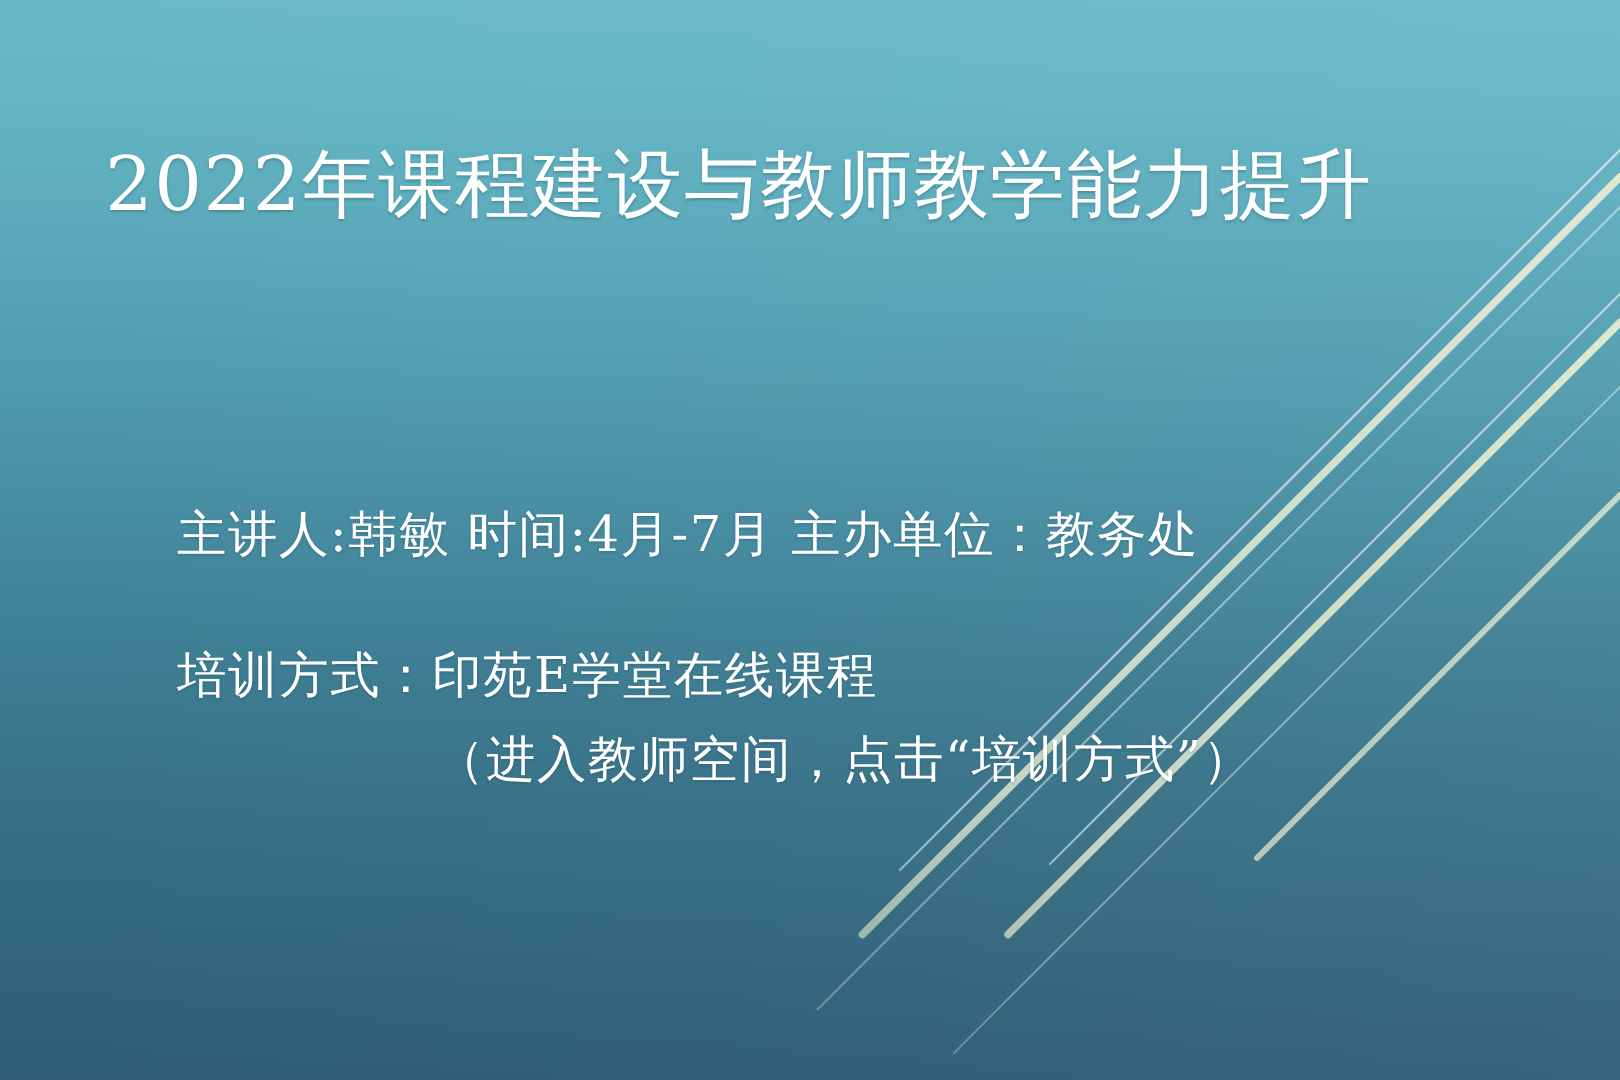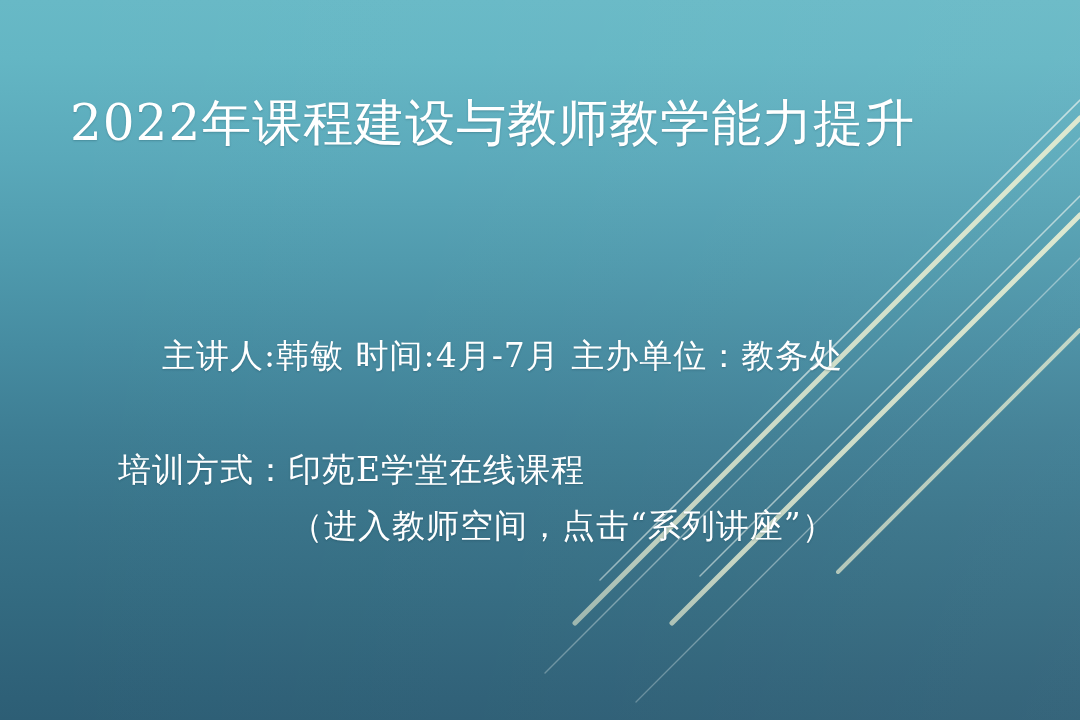--- a/index.html
+++ b/index.html
@@ -82,22 +82,22 @@
     color: #ffffff;
     font-family: "DejaVu Serif", "Liberation Serif", serif;
     font-size: 33px;
     line-height: 52px;
     letter-spacing: 1px;
     text-shadow: 0 1px 2px rgba(20,60,75,0.30);
   }
   .body-line {
     white-space: nowrap;
   }
-  .body-line.l1 { padding-left: 118px; margin-left: 44px; }
-  .body-line.l2 { padding-left: 118px; margin-top: 62px; }
+  .body-line.l1 { padding-left: 118px; }
+  .body-line.l2 { padding-left: 118px; margin-top: 42px; }
   .body-line.l3 { padding-left: 290px; margin-top: 4px; }
 </style>
 </head>
 <body>
 
 <div id="slide">
 
   <div id="bg-sheen"></div>
 
   <svg id="deco" width="1080" height="720" viewBox="0 0 1080 720">
@@ -124,17 +124,17 @@
 
   <div class="text-layer">
 
     <div class="title">
       <span class="line1">2022年课程建设与教师教学能力提升</span>
     </div>
 
     <div class="body-block">
       <div class="body-line l1">主讲人:韩敏 时间:4月-7月 主办单位：教务处</div>
       <div class="body-line l2">培训方式：印苑E学堂在线课程</div>
-      <div class="body-line l3">（进入教师空间，点击“系列讲座”）</div>
+      <div class="body-line l3">（进入教师空间，点击“培训方式”）</div>
     </div>
 
   </div>
 </div>
 
 </body></html>

